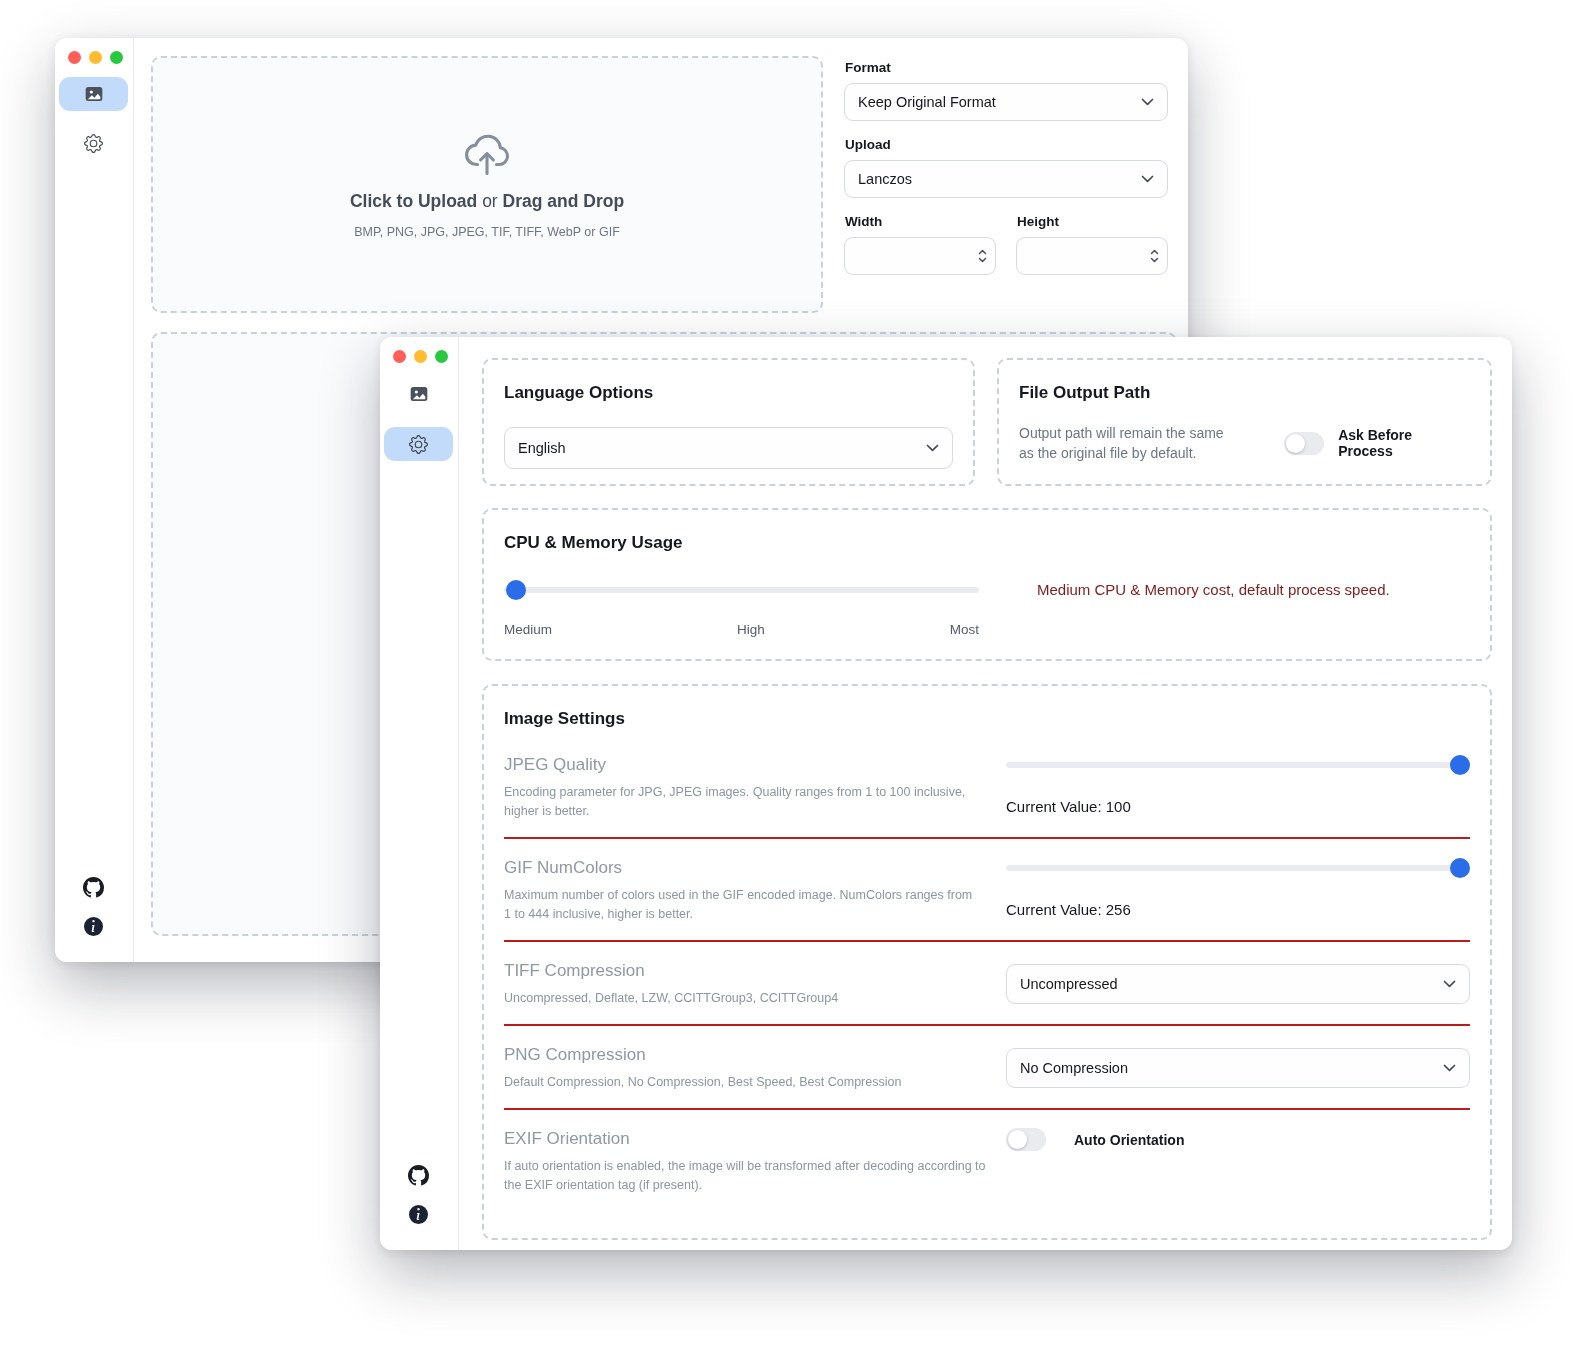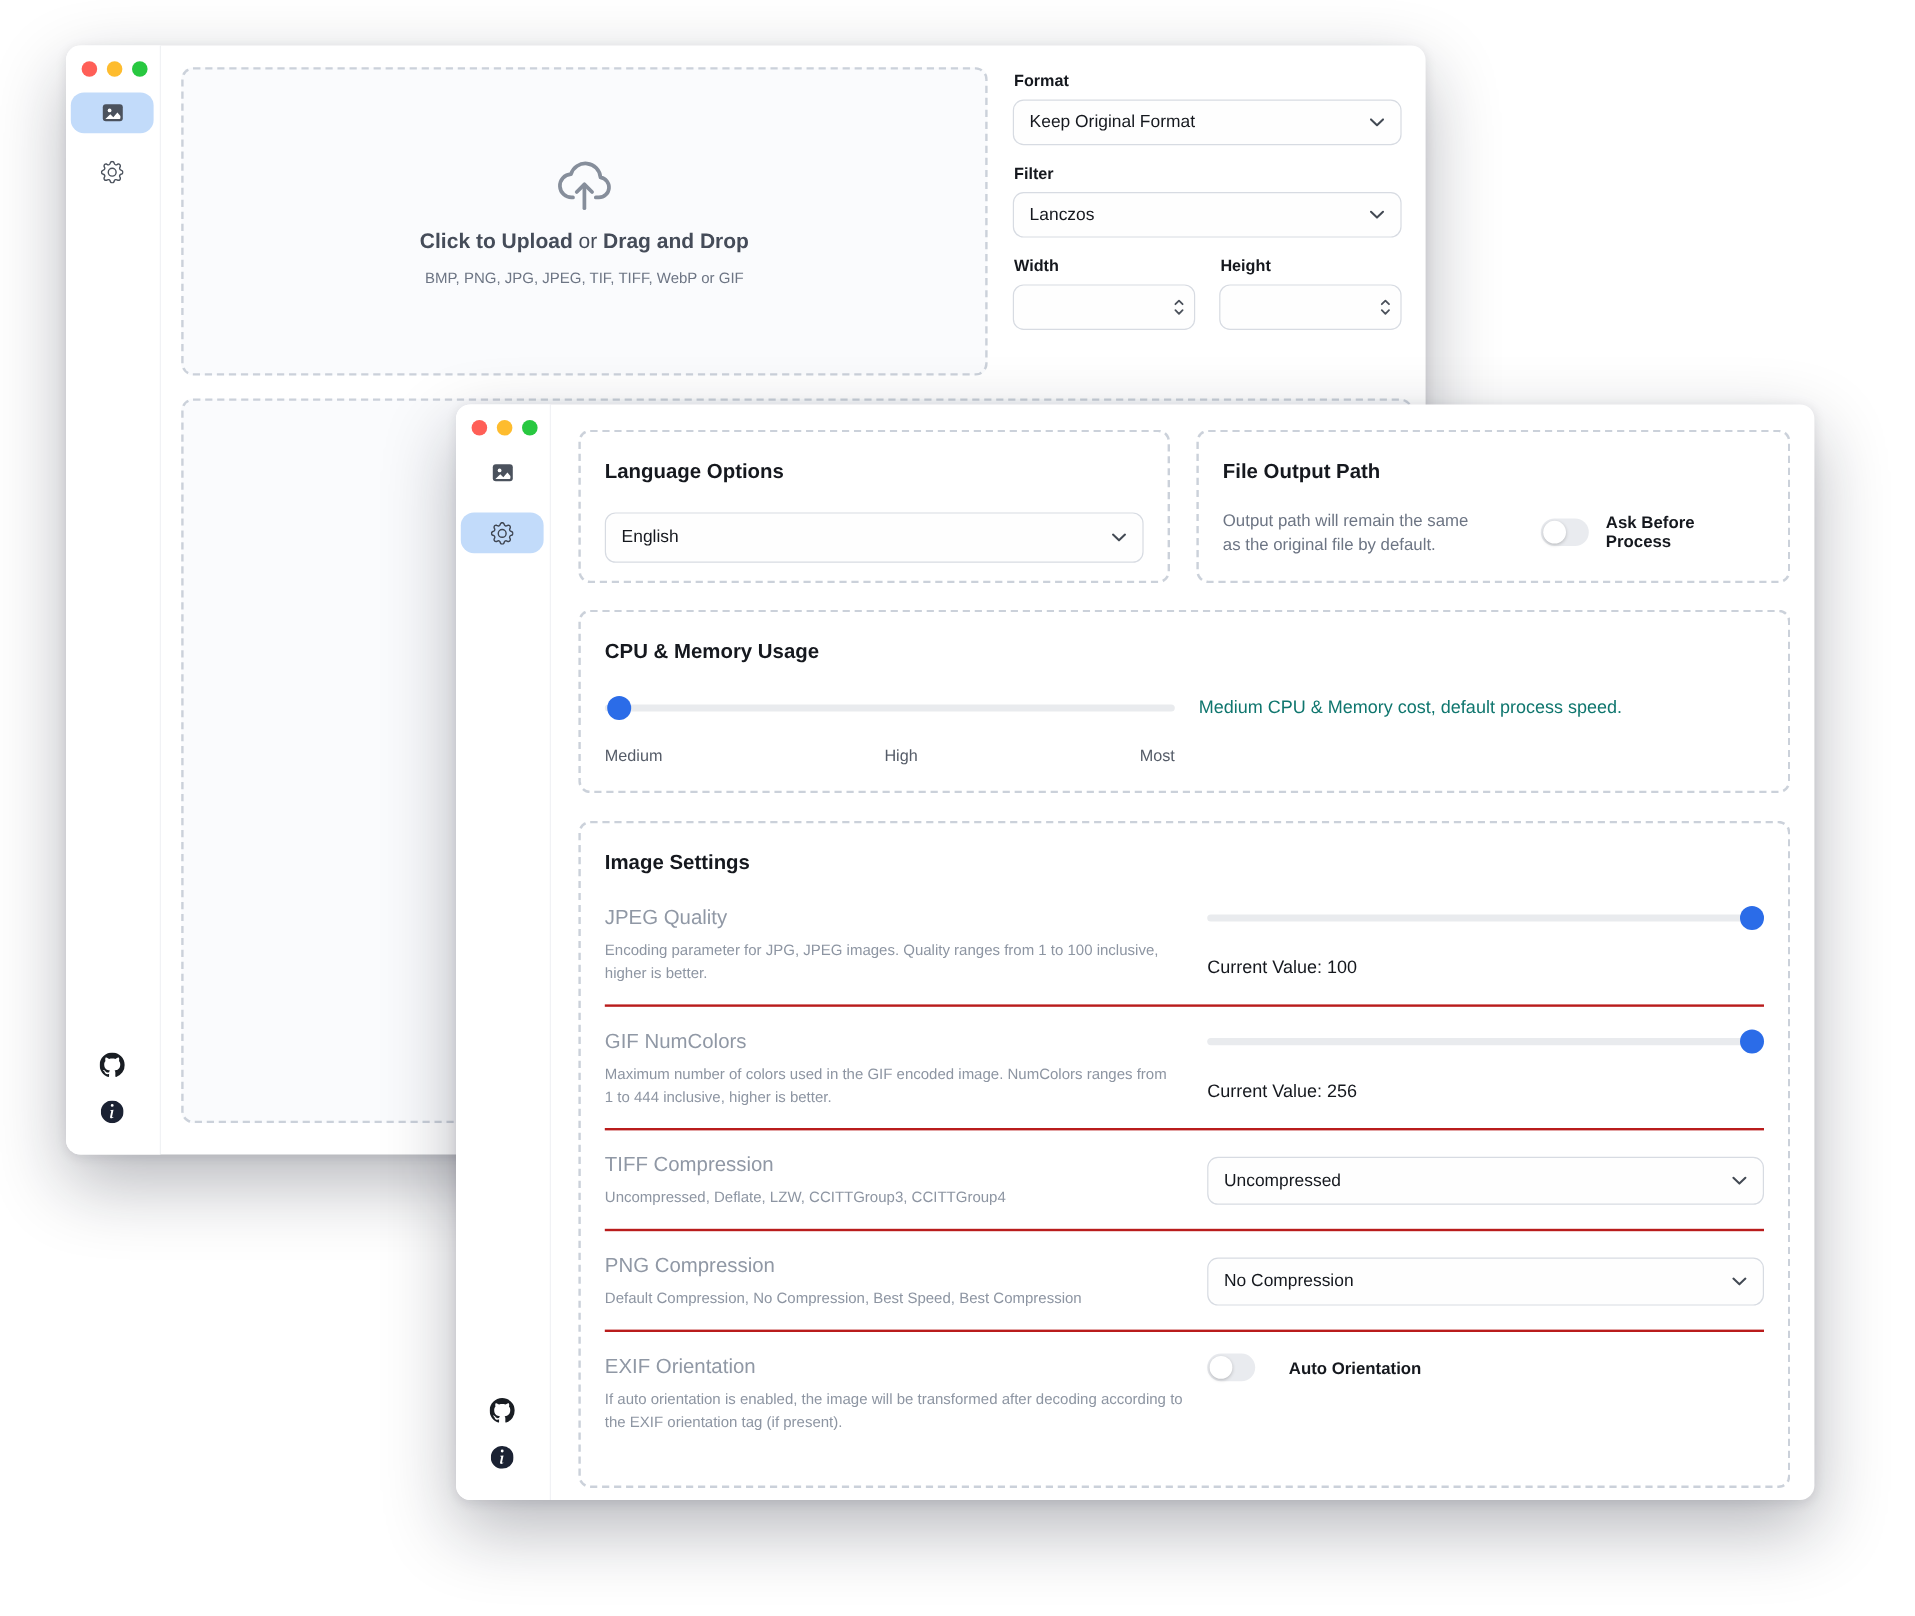--- a/index.html
+++ b/index.html
@@ -67,21 +67,21 @@
 
   .cpu-row { display:flex; align-items:flex-start; margin-top:26px; }
   .slider { position:relative; height:20px; }
   .slider .track { position:absolute; left:0; right:0; top:7px; height:6px; border-radius:3px; background:#e9ebee; }
   .slider .thumb { position:absolute; top:0; width:20px; height:20px; border-radius:50%; background:#2b6ce8; }
   .thumb.at-start { left:0; }
   .thumb.at-end { left:calc(100% - 20px); }
   .cpu-left { width:475px; flex:none; }
   .cpu-ticks { display:flex; justify-content:space-between; margin-top:22px;
                font-size:13.5px; color:#555c68; }
-  .cpu-status { margin-left:20px; font-size:15px; color:#0f766e; line-height:20px; }
+  .cpu-status { margin-left:58px; font-size:15px; color:#7f1d1d; line-height:20px; }
 
   #box-set .box-title { margin-bottom:6px; }
   .srow { display:flex; padding:17px 0 16px; }
   .srow + .srow { border-top:2px solid #b91c1c; }
   .srow.center { align-items:center; }
   .s-left { flex:1; padding-right:14px; }
   .s-right { width:464px; flex:none; }
   .sheading { font-size:17px; font-weight:500; color:#9098a5; line-height:23px; }
   .sdesc { margin-top:7px; font-size:12.5px; color:#8d95a2; line-height:1.52; max-width:474px; }
   .sdesc.wide { max-width:494px; }
@@ -155,21 +155,21 @@
     <div class="io-panel">
       <div class="field-label">Format</div>
       <div class="select">
         <span>Keep Original Format</span>
         <span>
           <svg width="13" height="8" viewBox="0 0 13 8" fill="none" stroke="#434a54" stroke-width="1.7" stroke-linecap="round" stroke-linejoin="round">
               <path d="M1.5 1.5 6.5 6.3 11.5 1.5"></path>
             </svg>
         </span>
       </div>
-      <div class="field-label mt18">Filter</div>
+      <div class="field-label mt18">Upload</div>
       <div class="select">
         <span>Lanczos</span>
         <span>
           <svg width="13" height="8" viewBox="0 0 13 8" fill="none" stroke="#434a54" stroke-width="1.7" stroke-linecap="round" stroke-linejoin="round">
               <path d="M1.5 1.5 6.5 6.3 11.5 1.5"></path>
             </svg>
         </span>
       </div>
       <div class="dim-row">
         <div class="dim">

